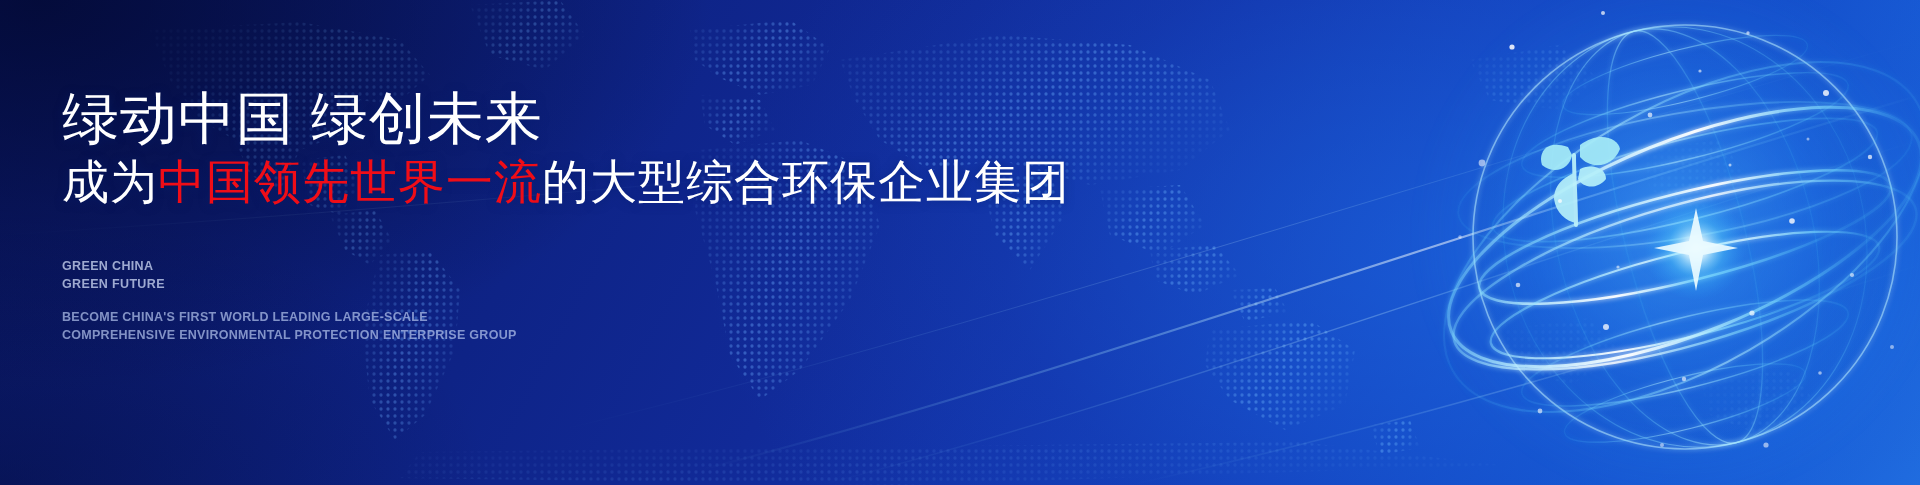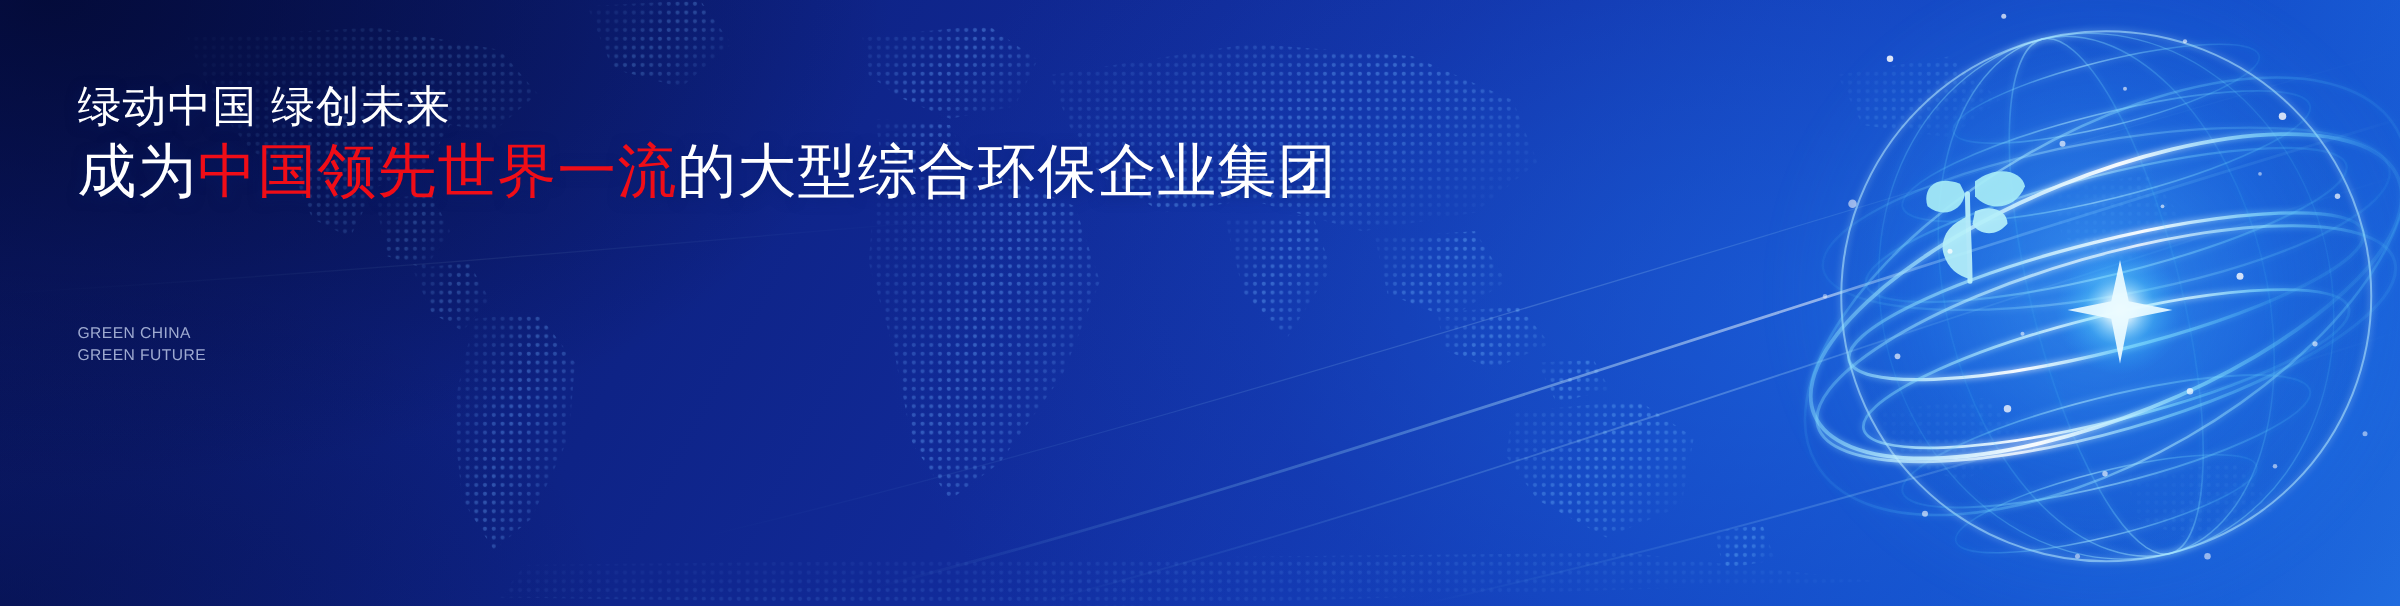--- a/index.html
+++ b/index.html
@@ -76,46 +76,47 @@
   .globe-svg { position: absolute; inset: 0; }
 
   
   .copy {
     position: absolute;
     left: 62px;
     top: 66px;
     width: 1000px;
   }
   .headline-1 {
-    font-size: 35px;
+    font-size: 57px;
     line-height: 1.14;
     color: #ffffff;
     font-weight: 400;
     letter-spacing: 1px;
     white-space: nowrap;
     text-shadow: 0 1px 10px rgba(0,30,110,0.55);
+    margin-top: 20px;
   }
   .headline-2 {
     font-size: 47px;
     line-height: 1.14;
     color: #ffffff;
     font-weight: 400;
     letter-spacing: 1px;
     white-space: nowrap;
     margin-top: 4px;
     text-shadow: 0 1px 10px rgba(0,30,110,0.55);
   }
   .hl-red { color: #f00d17; text-align: center; }
 
   .sub-en {
     position: absolute;
     left: 62px;
     top: 258px;
     font-size: 12.5px;
-    font-weight: 400;
+    font-weight: 700;
     letter-spacing: 0.35px;
     line-height: 1.42;
     color: rgba(196,208,238,0.80);
     white-space: nowrap;
   }
   .desc-en {
     position: absolute;
     left: 62px;
     top: 309px;
     font-size: 12.5px;
@@ -313,14 +314,18 @@
   <div class="copy">
     <div class="headline-1">绿动中国  绿创未来</div>
     <div class="headline-2"><span>成为</span><span class="hl-red">中国领先世界一流</span><span>的大型综合环保企业集团</span></div>
   </div>
 
   <div class="sub-en">
     <div>GREEN CHINA</div>
     <div>GREEN FUTURE</div>
   </div>
 
+  <div class="desc-en">
+    <div>BECOME CHINA'S FIRST WORLD LEADING LARGE-SCALE</div>
+    <div>COMPREHENSIVE ENVIRONMENTAL PROTECTION ENTERPRISE GROUP</div>
+  </div>
 
 </div>
 
 </body></html>

